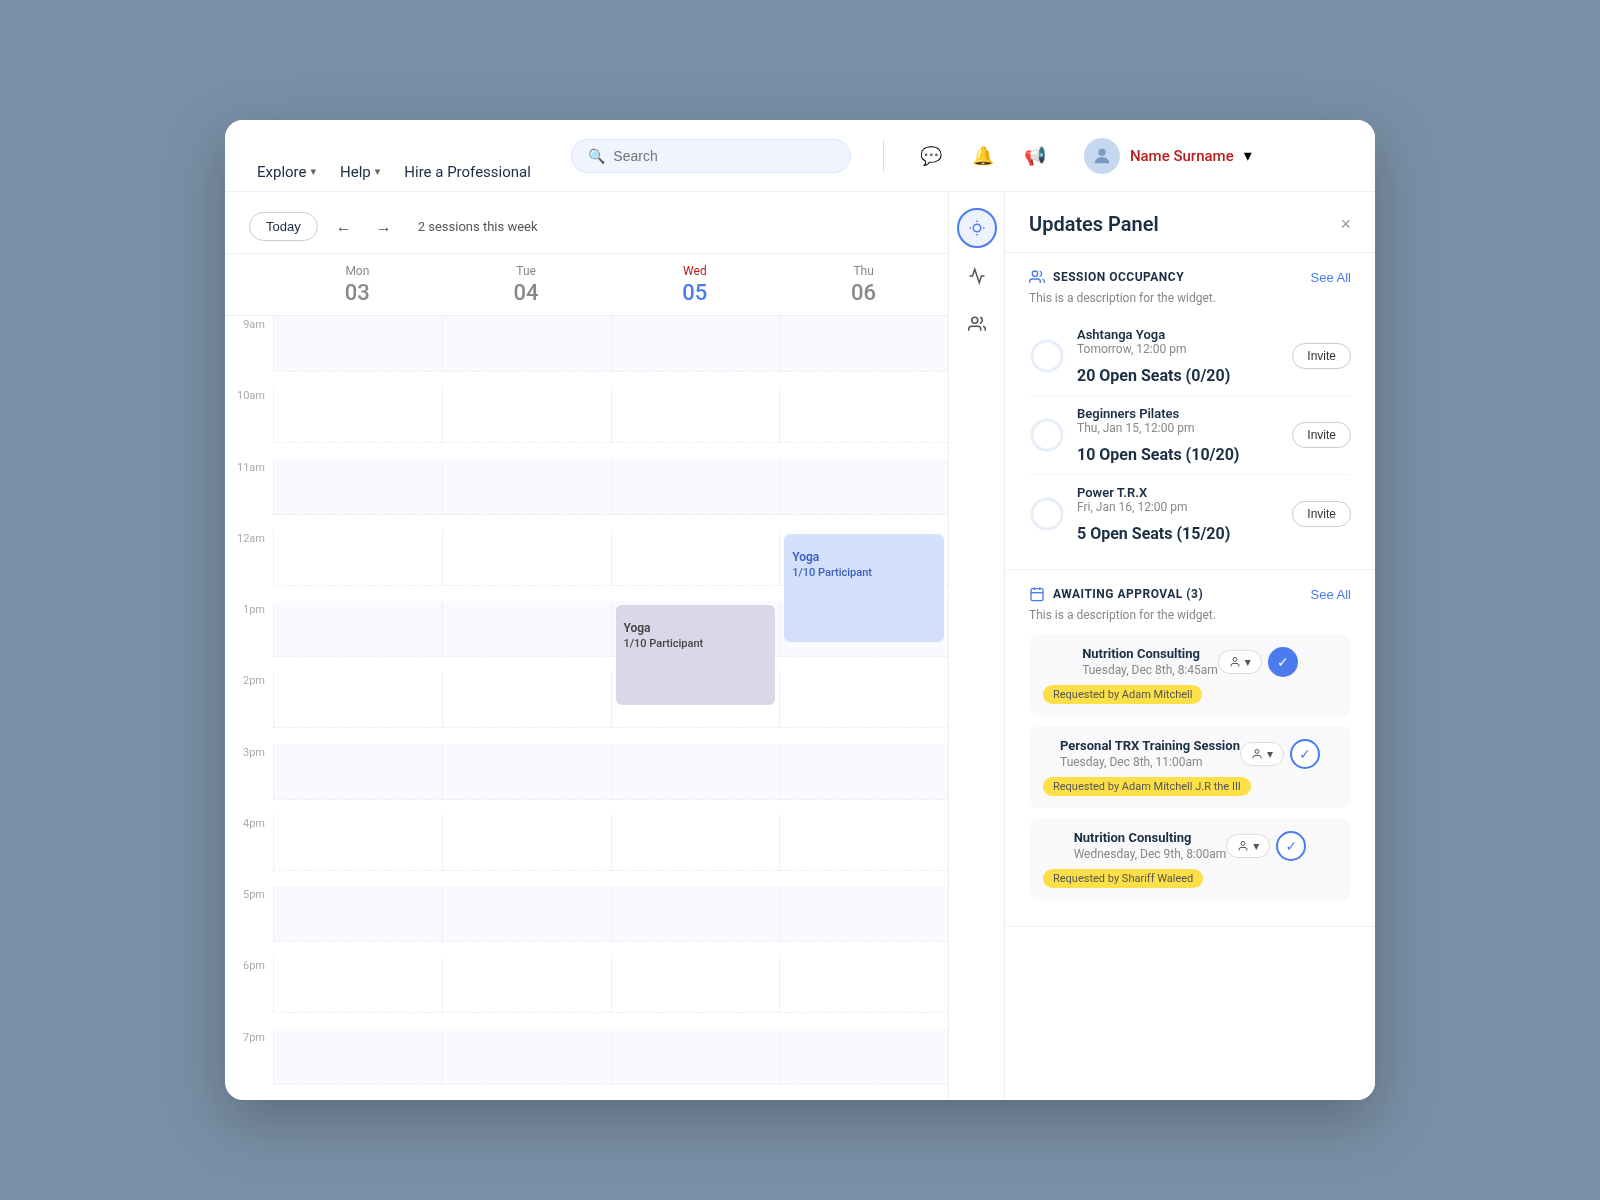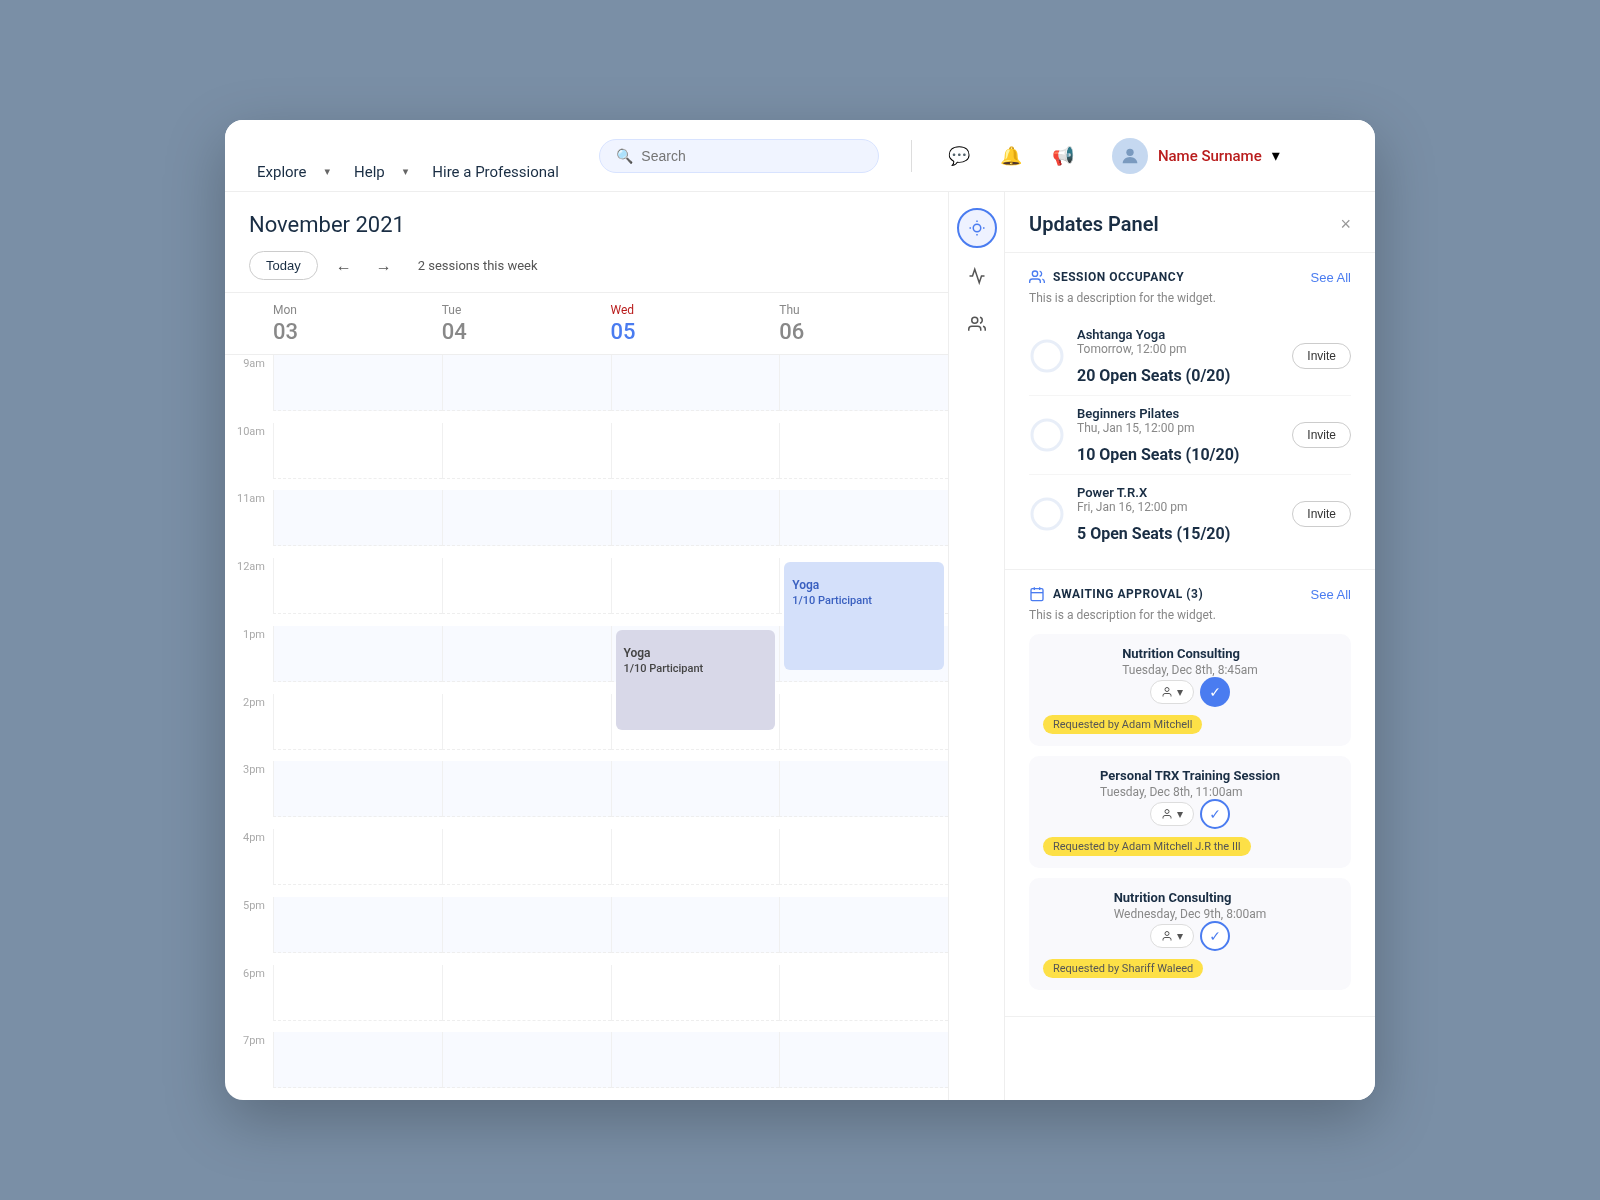--- a/index.html
+++ b/index.html
@@ -31,21 +31,21 @@
       padding: 0 32px;
       height: 72px;
       border-bottom: 1px solid #eee;
       background: #fff;
       flex-shrink: 0;
       gap: 24px;
     }
     .nav-item {
       display: flex;
       align-items: center;
-      gap: 18px;
+      gap: 4px;
       font-size: 15px;
       color: #1a2e44;
       cursor: pointer;
       white-space: nowrap;
       margin-top: 32px;
     }
     .nav-item .chevron {
       font-size: 11px;
       color: #666;
     }
@@ -169,21 +169,21 @@
       margin-left: 8px;
     }
     
     .days-header {
       display: grid;
       grid-template-columns: 48px repeat(4, 1fr);
       border-bottom: 1px solid #eee;
       background: #fff;
     }
     .day-col-header {
-      text-align: left;
+      text-align: center;
       padding: 10px 0;
       font-size: 12px;
       color: #888;
     }
     .day-col-header .day-num {
       display: block;
       font-size: 22px;
       font-weight: 500;
       margin-top: 2px;
     }
@@ -370,22 +370,21 @@
     
     .approval-card {
       background: #f9f9fc;
       border-radius: 10px;
       padding: 12px 14px;
       margin-bottom: 10px;
     }
     .approval-card-header {
       display: flex;
       align-items: center;
-      justify-content: flex-start;
-      flex-direction: column;
+      justify-content: center;
     }
     .approval-name { font-size: 13px; font-weight: 700; color: #1a2e44; }
     .approval-date { font-size: 12px; color: #888; margin-top: 2px; }
     .approval-requested { 
       display: inline-block;
       background: #fde047;
       border-radius: 12px;
       padding: 3px 10px;
       font-size: 11px;
       color: #555;
@@ -475,21 +474,20 @@
       </div>
       <span class="user-name">Name Surname</span>
       <span class="chevron">▾</span>
     </div>
   </nav>
 
   <div class="main-content">
 
     <div class="calendar-area">
       <div class="calendar-header">
-        <div class="calendar-month">November 2021</div>
         <div class="calendar-nav">
           <button class="today-btn">Today</button>
           <button class="nav-arrow">←</button>
           <button class="nav-arrow">→</button>
           <span class="sessions-info">2 sessions this week</span>
         </div>
       </div>
 
       <div class="days-header">
         <div></div>

